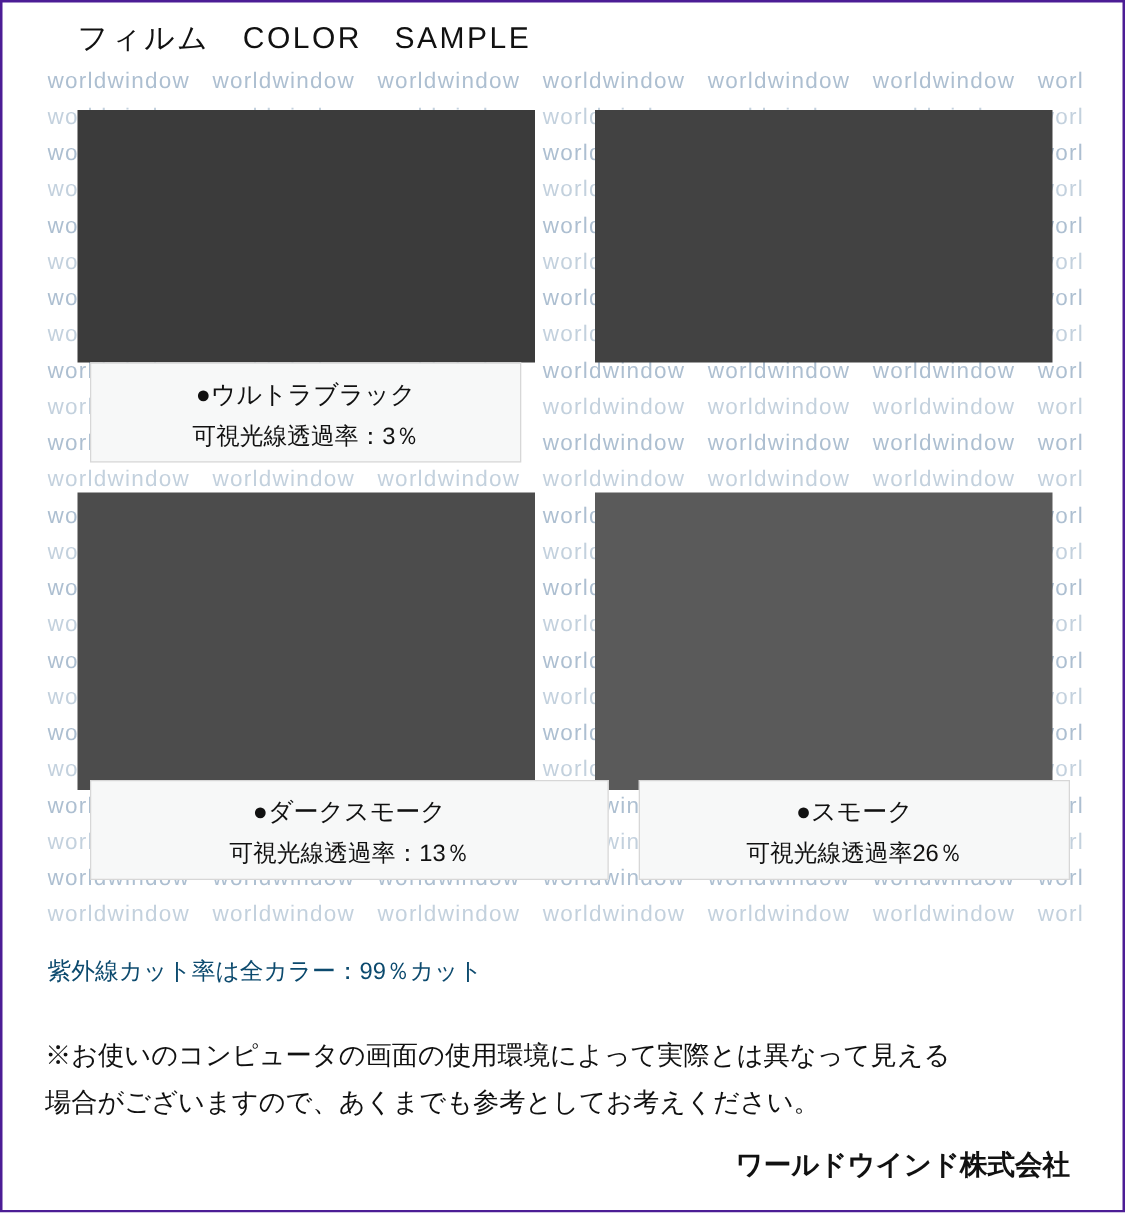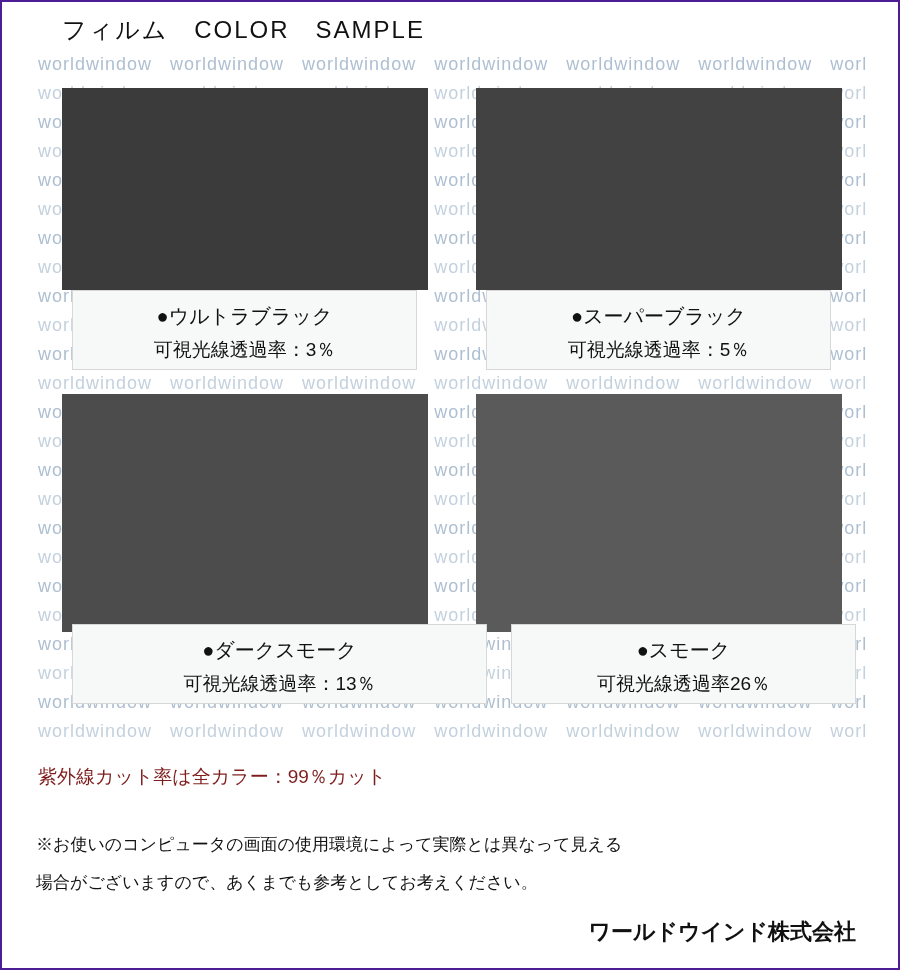--- a/index.html
+++ b/index.html
@@ -131,37 +131,37 @@
     height: 80px;
     margin-left: 25px;
   }
 
   
   .uv-note {
     position: absolute;
     left: 36px;
     top: 762px;
     font-size: 19px;
-    color: #7f1d1d;
+    color: #0c4a6e;
     white-space: nowrap;
   }
   .fine-note {
     position: absolute;
     left: 36px;
     top: 795px;
     font-size: 12.5px;
     color: #111111;
     white-space: nowrap;
   }
   .caution {
     position: absolute;
     left: 34px;
     top: 824px;
     width: 840px;
-    font-size: 17px;
+    font-size: 21px;
     line-height: 38px;
     color: #111111;
   }
   .company {
     position: absolute;
     right: 42px;
     top: 915px;
     font-size: 22px;
     font-weight: bold;
     color: #111111;
@@ -205,24 +205,20 @@
   <div class="swatch sw-ultra" id="sw0" style="background: rgb(59, 59, 59);"></div>
   <div class="swatch sw-super" id="sw1" style="background: rgb(66, 66, 66);"></div>
   <div class="swatch sw-dark" id="sw2" style="background: rgb(76, 76, 76);"></div>
   <div class="swatch sw-smoke" id="sw3" style="background: rgb(90, 90, 90);"></div>
 
   <div class="label-box lb-ultra">
     <div class="name">●ウルトラブラック</div>
     <div class="vlt">可視光線透過率：3％</div>
   </div>
 
-  <div class="label-box lb-super">
-    <div class="name">●スーパーブラック</div>
-    <div class="vlt">可視光線透過率：5％</div>
-  </div>
 
   <div class="label-box lb-dark">
     <div class="name">●ダークスモーク</div>
     <div class="vlt">可視光線透過率：13％</div>
   </div>
 
   <div class="label-box lb-smoke">
     <div class="name">●スモーク</div>
     <div class="vlt">可視光線透過率26％</div>
   </div>

